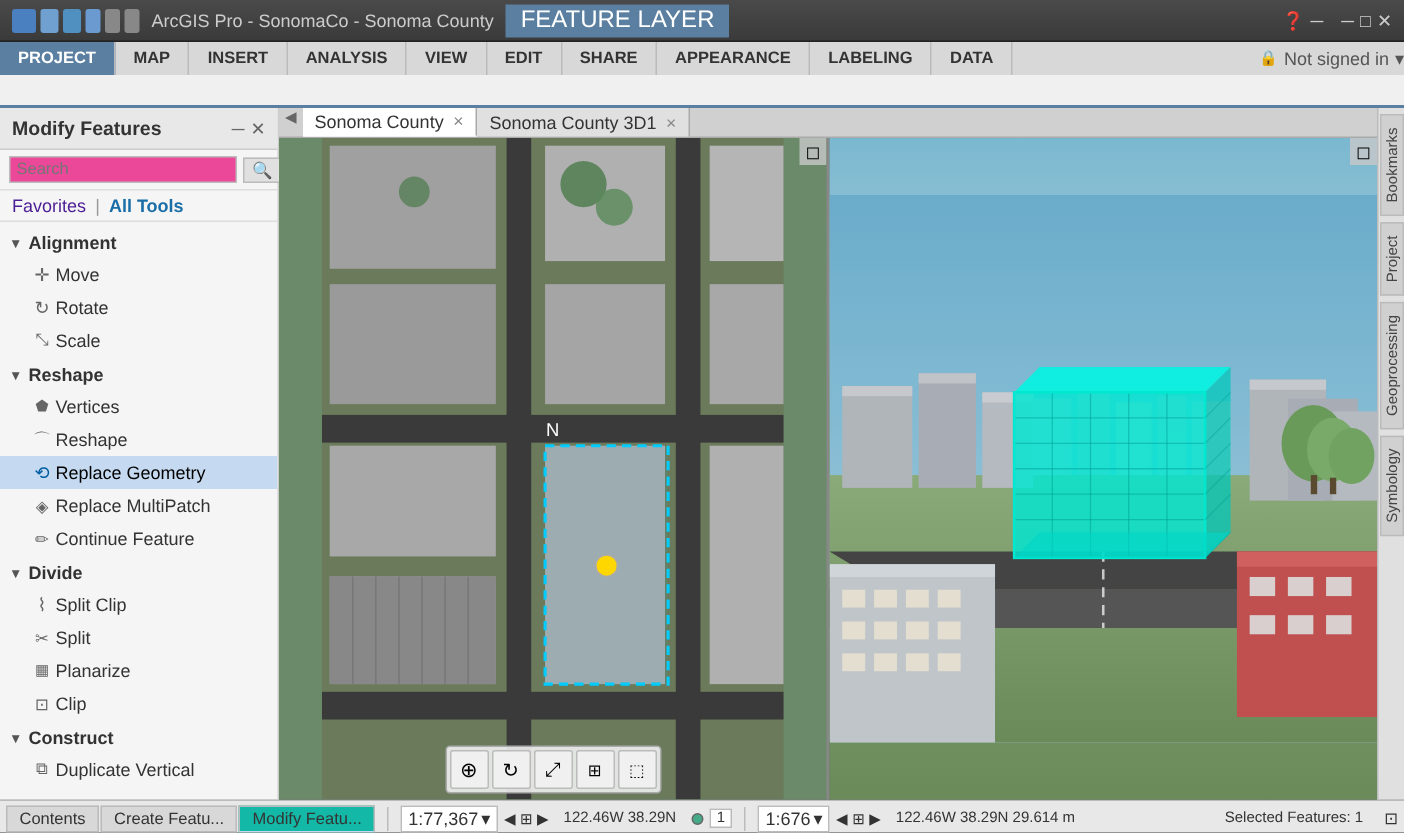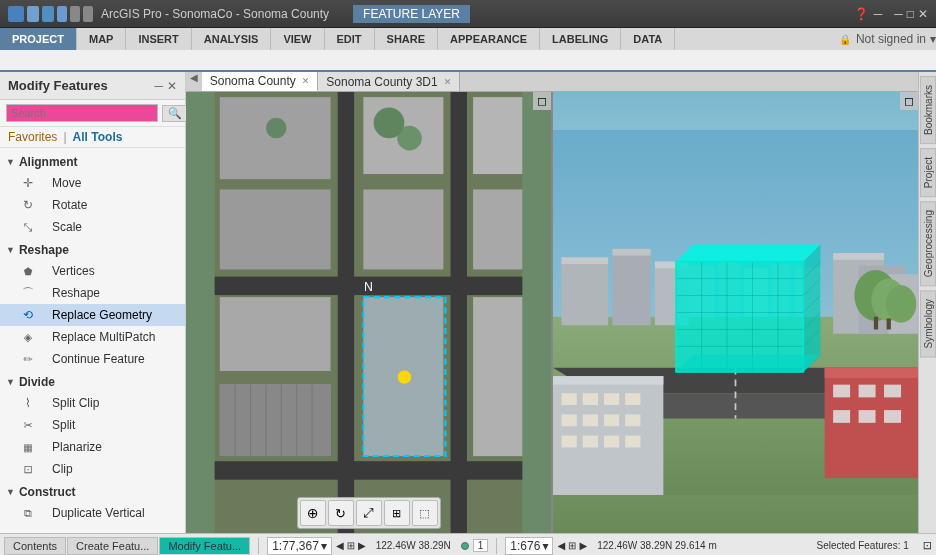--- a/index.html
+++ b/index.html
@@ -15,22 +15,22 @@
       color: #ccc;
       font-size: 11px;
       border-bottom: 1px solid #222;
     }
     #title-bar .app-icons { display: flex; gap: 3px; margin-right: 8px; }
     #title-bar .app-icon { width: 16px; height: 16px; background: #888; border-radius: 2px; }
     #title-bar .feature-layer-label {
       background: #5a7fa0;
       color: white;
       padding: 2px 10px;
-      font-size: 12px;
-      margin-left: 24px;
+      font-size: 16px;
+      margin-left: 8px;
     }
     #title-bar .win-controls { display: flex; gap: 4px; margin-left: auto; }
 
     
     #ribbon {
       background: #f0f0f0;
       border-bottom: 2px solid #5a7fa0;
     }
     #ribbon-tabs {
       display: flex;
@@ -123,21 +123,21 @@
       margin-top: 2px;
     }
     .section-arrow { margin-right: 4px; font-size: 9px; color: #555; }
     .tool-item {
       display: flex;
       align-items: center;
       padding: 3px 8px 3px 20px;
       cursor: pointer;
       font-size: 11px;
       color: #333;
-      gap: 16px;
+      gap: 1px;
     }
     .tool-item.active { background: #c5daf0; color: #000; font-weight: 500; }
     .tool-icon { width: 16px; height: 16px; flex-shrink: 0; display: flex; align-items: center; justify-content: center; }
 
     
     #map-area {
       flex: 1;
       display: flex;
       flex-direction: column;
       background: #555;
@@ -366,21 +366,21 @@
         <span style="cursor:pointer;color:#666;">─</span>
         <span style="cursor:pointer;color:#666;">✕</span>
       </div>
     </div>
     <div id="search-bar">
       <input id="search-input" type="text" style="flex: 1 1 0%; border: 1px solid rgb(187, 187, 187); padding: 2px 4px; font-size: 11px;" placeholder="Search">
       <button class="search-btn">🔍</button>
       <button class="menu-btn">≡</button>
     </div>
     <div id="filter-bar">
-      <span style="color:#a16207;">Favorites</span>
+      <span style="color:#4c1d95;">Favorites</span>
       <span style="color:#999;margin:0 3px;">|</span>
       <span style="color:#1a6ea8;font-weight:bold;">All Tools</span>
     </div>
 
     <div id="tool-list">
 
       <div class="tool-section-header">
         <span class="section-arrow">▼</span>
         <span>Alignment</span>
       </div>

